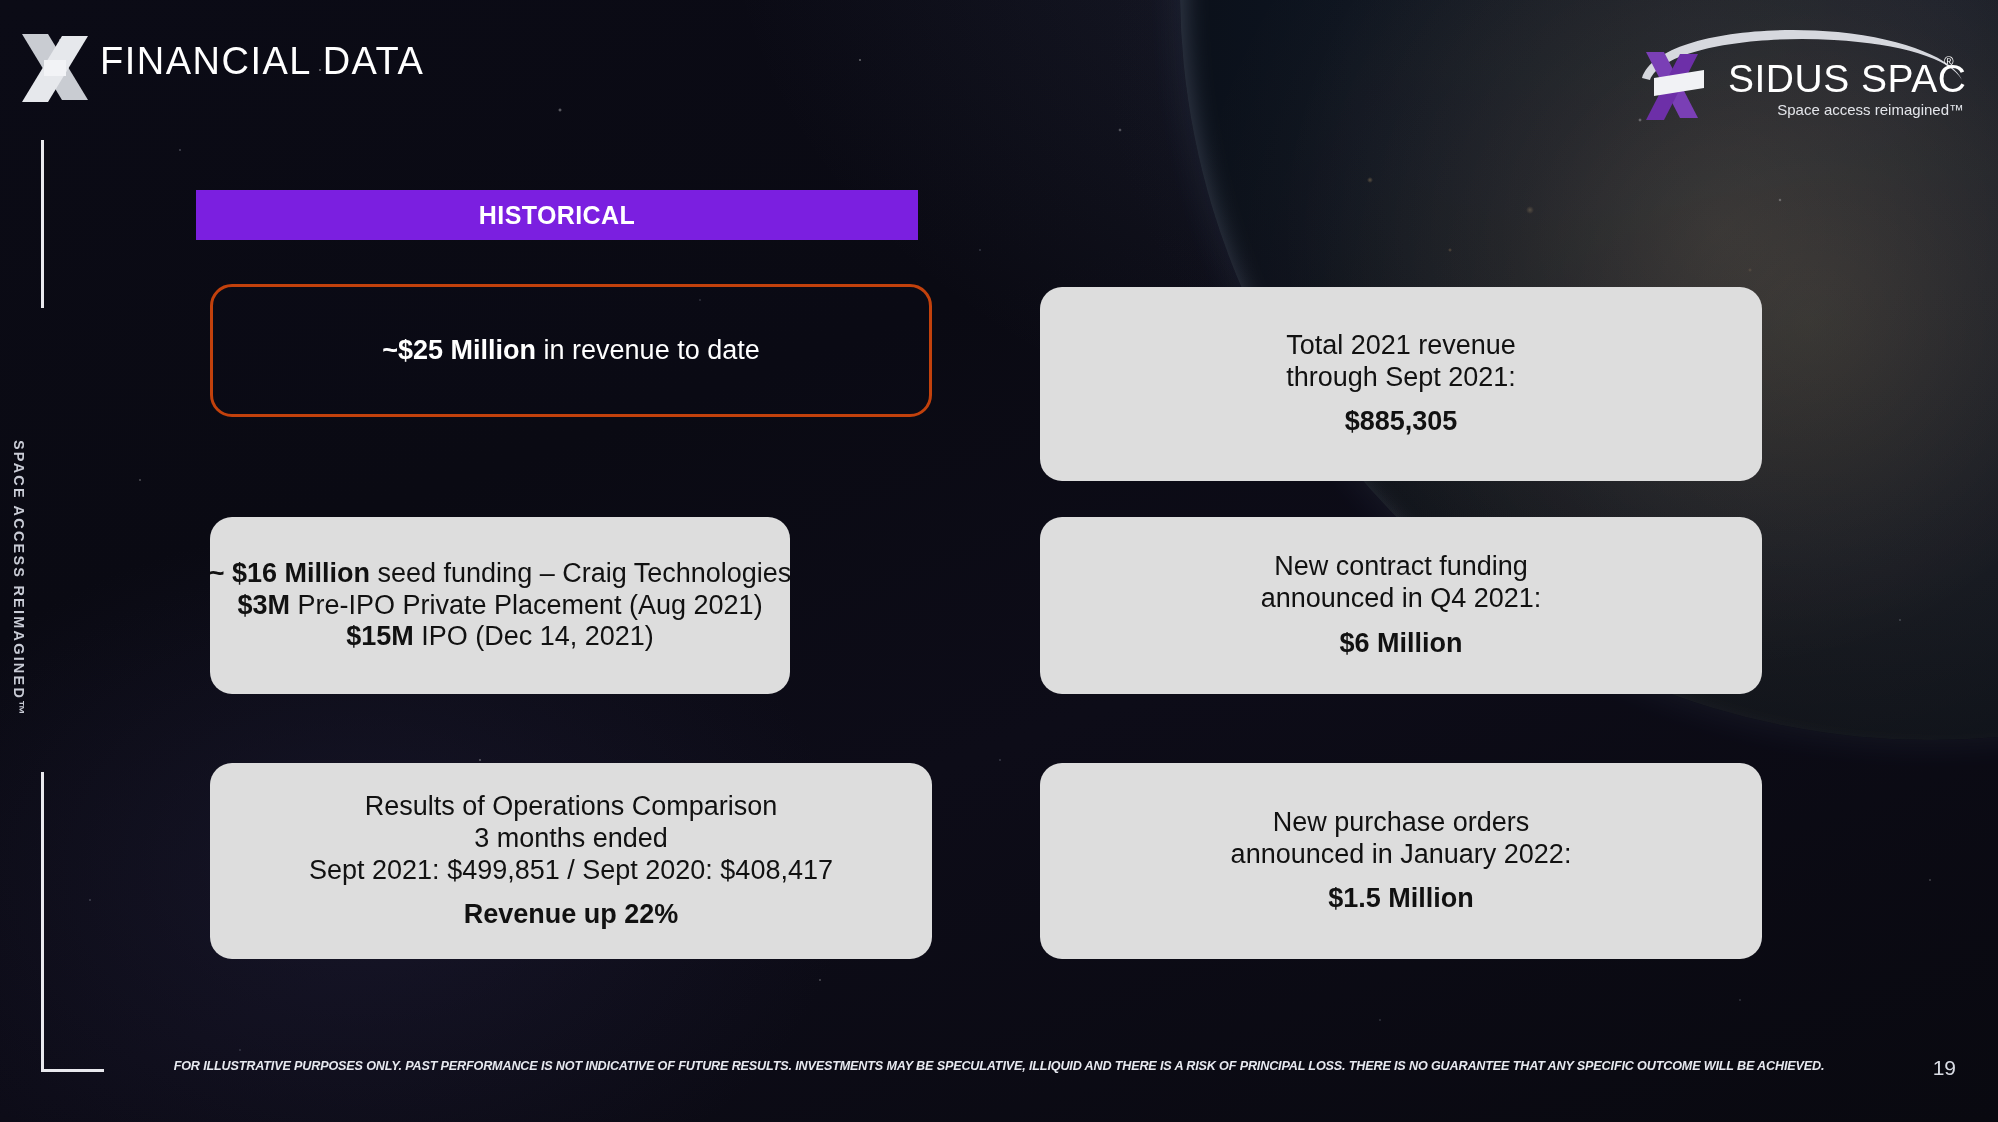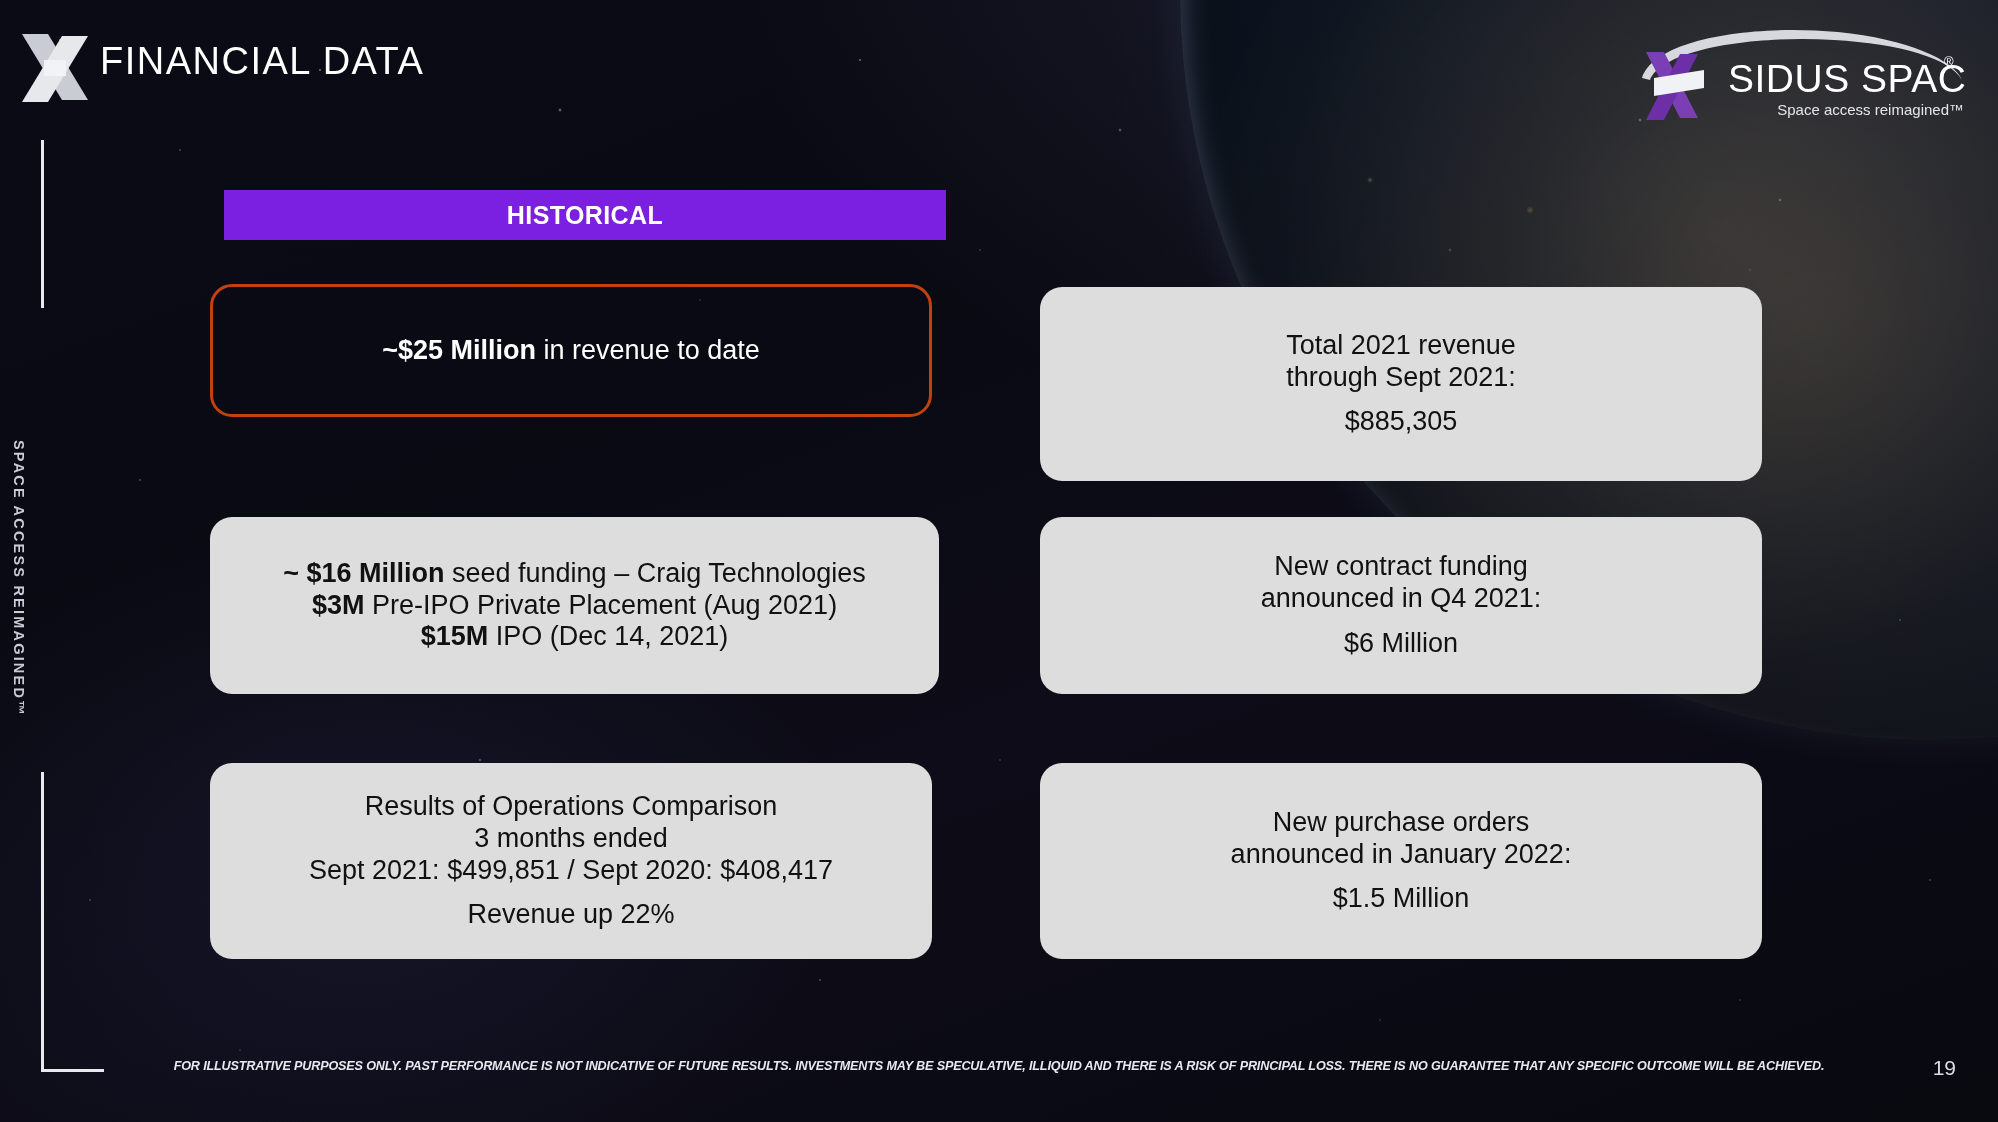--- a/index.html
+++ b/index.html
@@ -177,21 +177,21 @@
     font-weight: 600;
     white-space: nowrap;
   }
 
   
   .col {
     position: absolute;
     top: 190px;
     width: 722px;
   }
-  .col-historical { left: 224px; }
+  .col-historical { left: 196px; }
   .col-growth     { left: 1040px; }
 
   .col-header {
     height: 50px;
     background: #7b1fe0;
     color: #ffffff;
     font-size: 25px;
     font-weight: 700;
     letter-spacing: 0.4px;
     display: flex;
@@ -218,29 +218,29 @@
     background: rgba(12,12,22,0.35);
     border: 3px solid #c2410c;
     color: #ffffff;
   }
   .card .line {
     font-size: 27px;
     line-height: 1.18;
     font-weight: 400;
     white-space: nowrap;
   }
-  .card .line.b { font-weight: 400; margin-top: 13px; }
+  .card .line.b { font-weight: 700; margin-top: 13px; }
   .card .line em {
     font-style: normal;
     font-weight: 700;
   }
 
   
   .h-card-1 { position:absolute; left:210px; top:284px; width:722px; height:133px; }
-  .h-card-2 { position:absolute; left:210px; top:517px; width:729px; height:177px;text-align:right; }
+  .h-card-2 { position:absolute; left:210px; top:517px; width:580px; height:177px;text-align:right; }
   .h-card-3 { position:absolute; left:210px; top:763px; width:722px; height:196px; }
 
   .g-card-1 { position:absolute; left:1040px; top:287px; width:722px; height:194px; }
   .g-card-2 { position:absolute; left:1040px; top:517px; width:722px; height:177px; }
   .g-card-3 { position:absolute; left:1040px; top:763px; width:722px; height:196px; }
 
   
   .disclaimer {
     position: absolute;
     left: 0;

